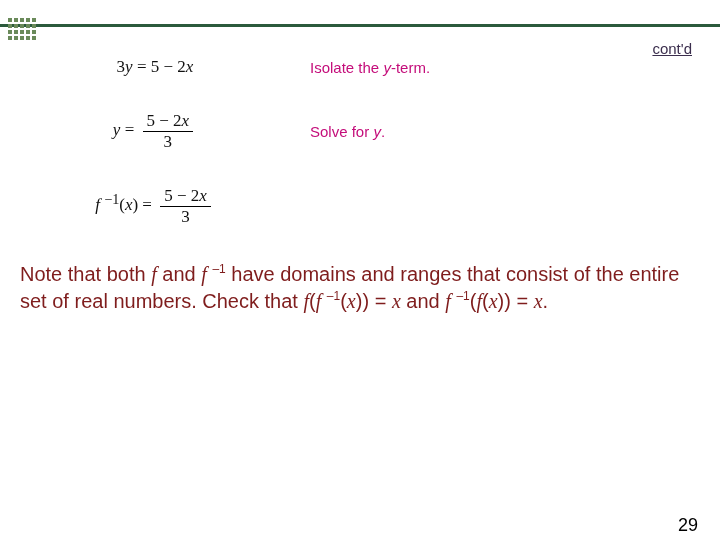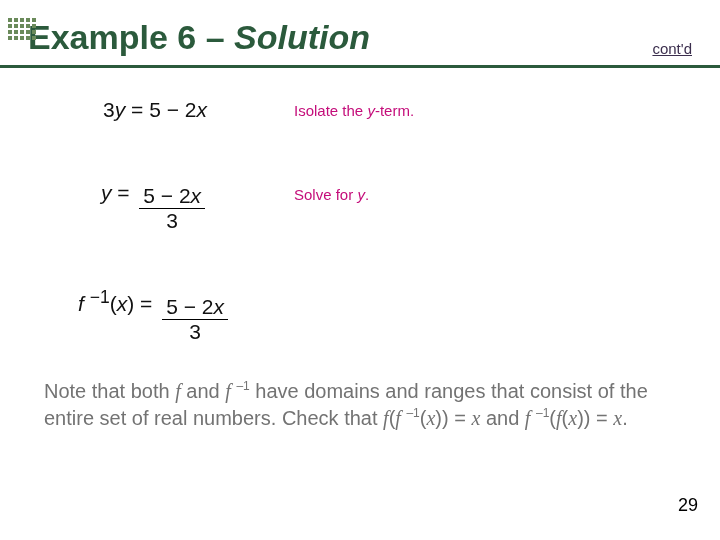--- a/index.html
+++ b/index.html
@@ -52,59 +52,58 @@
   .content {
     padding: 30px 40px 0 40px;
   }
   .row {
     display: flex;
     align-items: center;
     margin-bottom: 34px;
   }
   .math {
     width: 230px;
-    font-family: Liberation Sans, sans-serif;
-    font-size: 21px;
+    font-family: Liberation Serif, serif;
+    font-size: 17px;
     text-align: center;
     color: #111;
   }
   .frac {
     display: inline-block;
     vertical-align: middle;
     text-align: center;
     margin: 0 4px;
   }
   .frac .num {
     display: block;
     border-bottom: 1.5px solid #000;
     padding: 0 4px;
-    margin-top: 28px;
   }
   .frac .den {
     display: block;
     padding: 0 4px;
   }
   .annot {
     color: #c40d7a;
     font-size: 15px;
     font-family: Arial, sans-serif;
-    margin-left: 24px;
+    margin-left: 40px;
   }
   .annot i { font-style: italic; }
   .note {
     font-size: 20px;
     line-height: 1.35;
-    padding: 0 44px;
-    color: #737373;
+    padding: 0 20px;
+    color: #7f1d1d;
   }
   .note i { font-style: italic; font-family: "Times New Roman", serif; }
   .note .sup { font-size: 12px; vertical-align: super; }
   .pagenum {
     position: absolute;
-    bottom: 24px;
+    bottom: 4px;
     right: 22px;
     font-size: 18px;
   }
 </style>
 </head>
 <body>
 
 <div class="header">
   <div class="dots-icon">
     <span></span>
@@ -121,23 +120,20 @@
       <span></span>
       <span></span>
       <span></span>
       <span></span>
     <span></span>
       <span></span>
       <span></span>
       <span></span>
       <span></span>
   </div>
-  <h1 class="title">
-    <span>Example 6 – </span><span class="ital">Solution</span>
-  </h1>
   <div class="contd">cont'd</div>
 </div>
 
 <div class="content">
   <div class="row">
     <div class="math">3<i>y</i> = 5 − 2<i>x</i></div>
     <div class="annot">Isolate the <i>y</i>-term.</div>
   </div>
   <div class="row">
     <div class="math"><i>y</i> = <span class="frac"><span class="num">5 − 2<i>x</i></span><span class="den">3</span></span></div>

